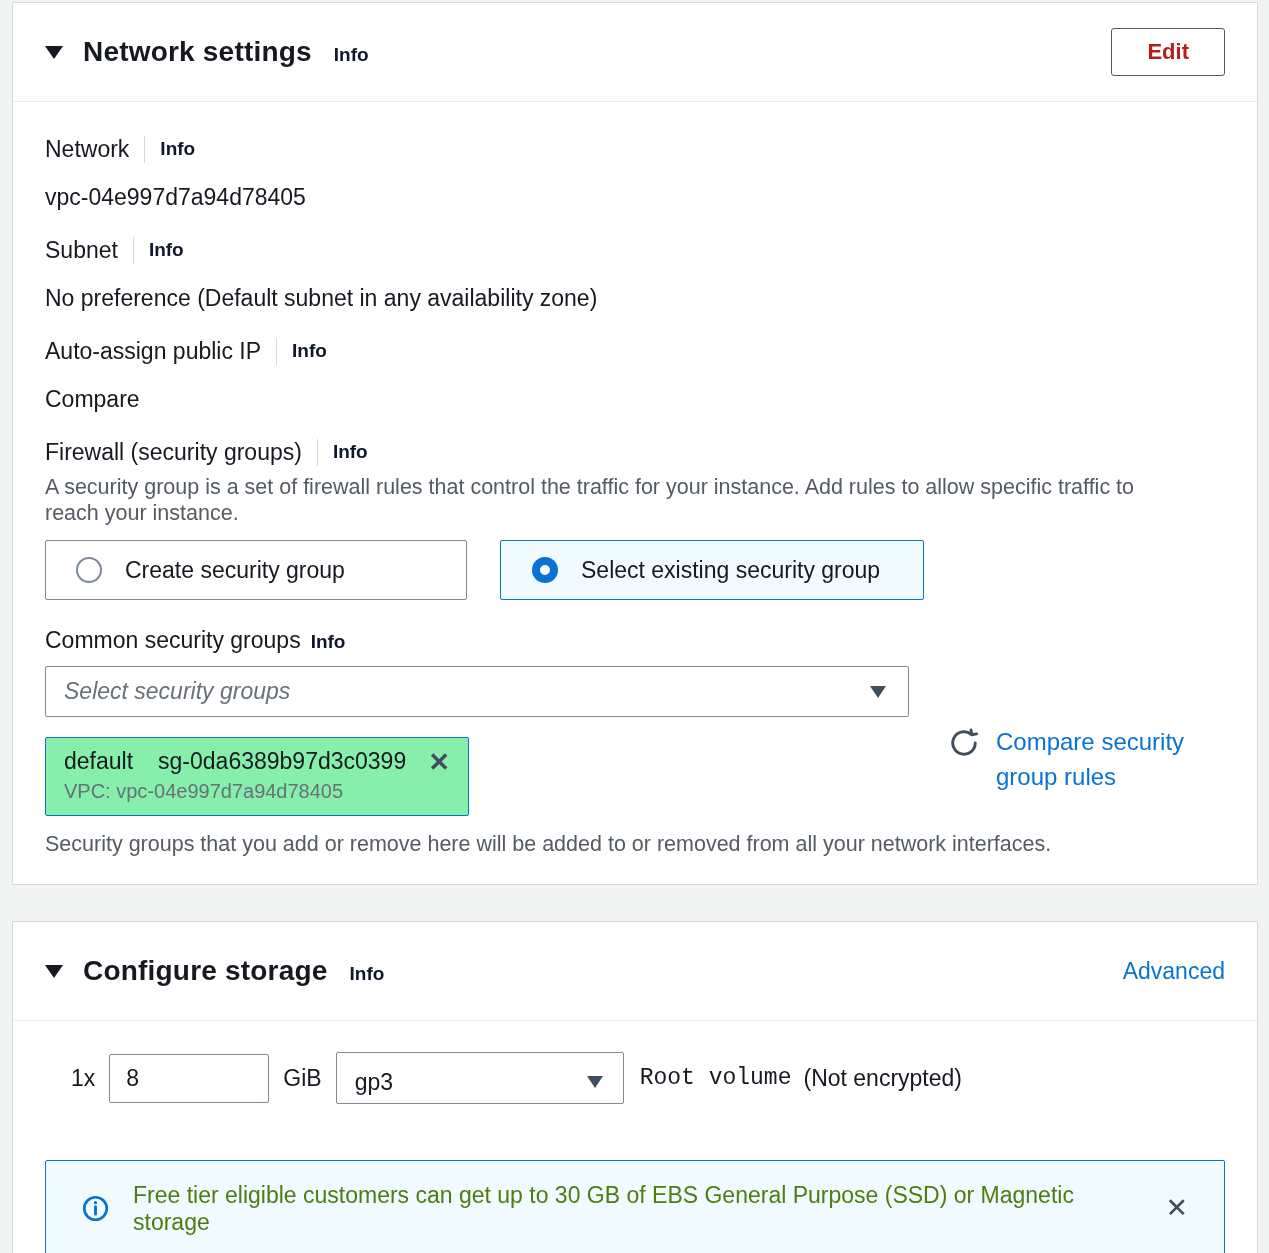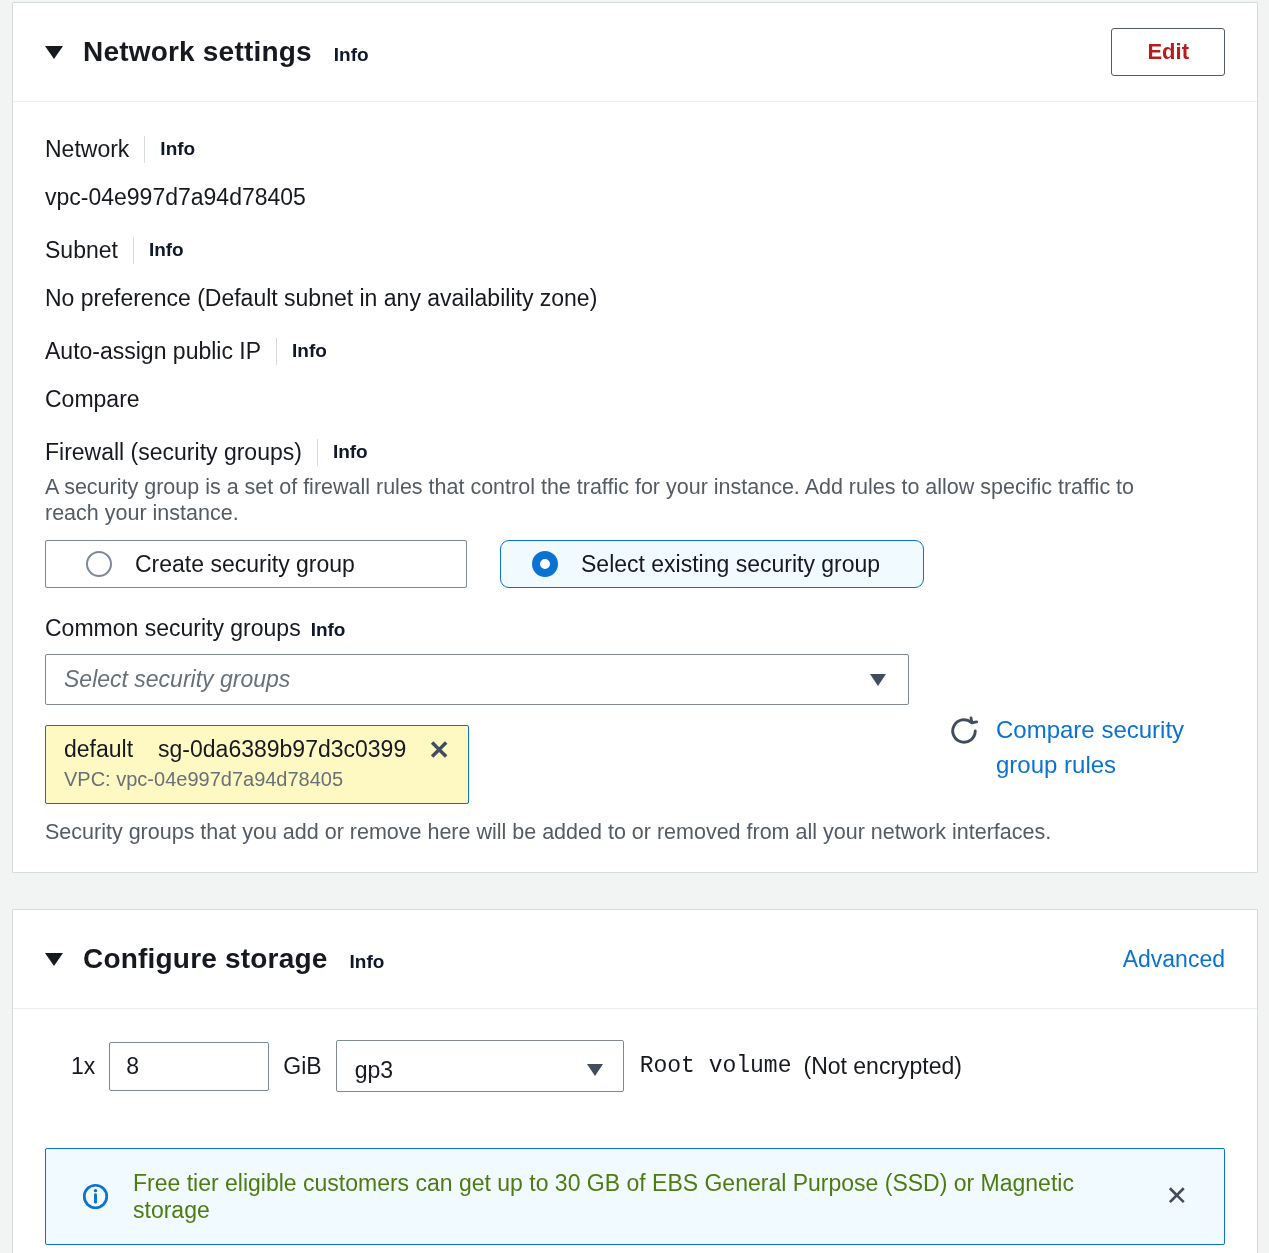--- a/index.html
+++ b/index.html
@@ -78,22 +78,22 @@
     color: #545b64;
     line-height: 26px;
     max-width: 1135px;
     margin-top: 8px;
   }
 
   .radio-row { display: flex; gap: 33px; margin-top: 14px; }
   .radio-card {
     display: flex;
     align-items: center;
-    height: 48px;
-    padding: 0 40px;
+    height: 60px;
+    padding: 0 30px;
     border: 1px solid #7d8998;
     border-radius: 2px;
     background: #ffffff;
     cursor: pointer;
   }
   .radio-card.selected {
     border: 1px solid #0972d3;
     background: #f1faff;
   }
   .radio-card .radio {
@@ -101,21 +101,21 @@
     border-radius: 50%;
     border: 2px solid #7d8998;
     background: #ffffff;
     flex: none;
   }
   .radio-card.selected .radio {
     border: 8px solid #0972d3;
   }
   .radio-label { font-size: 23px; margin-left: 23px; white-space: nowrap; }
   .rc-create { width: 422px; }
-  .rc-select { width: 424px; padding-left: 31px; border-radius: 9px; }
+  .rc-select { width: 424px; padding-left: 31px; }
 
   .common-label-row { display: flex; align-items: center; margin-top: 26px; height: 28px; }
   .common-label-row .info-link { margin-left: 10px; padding-top: 3px; }
 
   .sg-area { display: flex; align-items: center; }
   .sg-left { width: 864px; }
   .select-box {
     margin-top: 12px;
     height: 51px;
     border: 1px solid #7d8998;
@@ -136,21 +136,21 @@
     width: 0; height: 0;
     border-left: 8px solid transparent;
     border-right: 8px solid transparent;
     border-top: 12px solid #414d5c;
   }
   .sg-chip {
     margin-top: 20px;
     display: inline-block;
     border: 1px solid #0972d3;
     border-radius: 2px;
-    background: #fef9c3;
+    background: #86efac;
     padding: 10px 18px 12px 18px;
     min-width: 412px;
   }
   .sg-chip-line1 { display: flex; align-items: center; }
   .sg-name { font-size: 23px; color: #16191f; }
   .sg-id { font-size: 23px; color: #16191f; margin-left: 25px; }
   .chip-close {
     margin-left: 22px;
     font-size: 26px;
     color: #414d5c;

